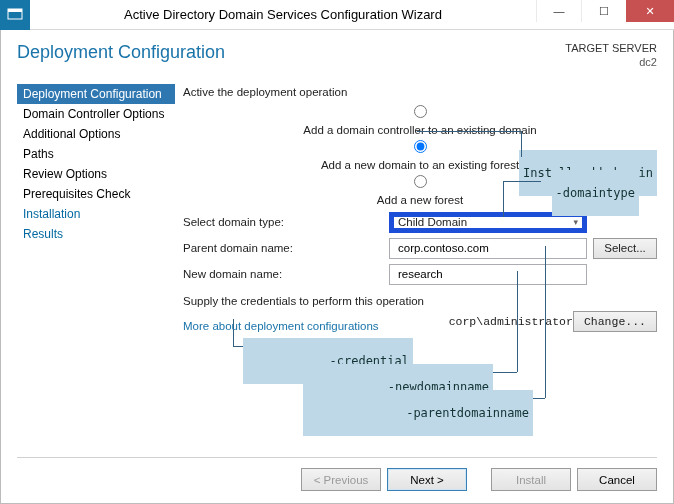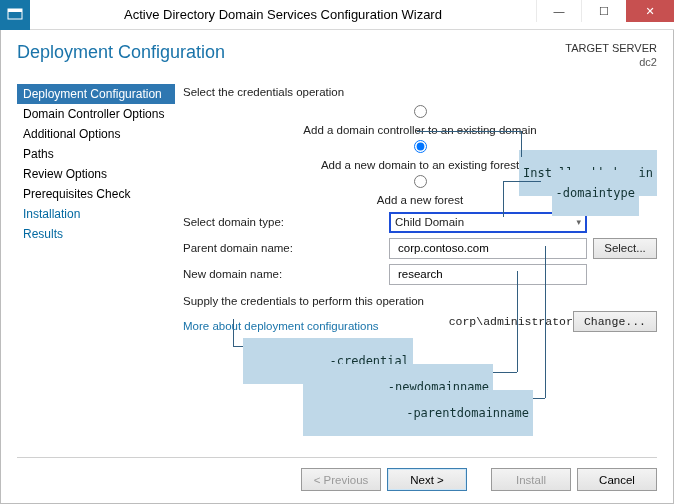--- a/index.html
+++ b/index.html
@@ -76,21 +76,21 @@
   .section-label { margin: 2px 0 6px 0; }
   .radio-row { display: flex; align-items: center; gap: 6px; margin: 2px 0; padding: 1px 0; flex-direction: column; }
   .radio-row input { margin: 0; }
   .form-row { display: flex; align-items: center; margin: 5px 0; gap: 6px; }
   .form-row .lbl { width: 200px; }
   .form-row .field {
     flex: 1; height: 21px; border: 1px solid #abadb3;
     padding: 1px 8px; font-size: 11.5px; background: #fff;
   }
   .form-row .combo {
-    flex: 1; height: 21px; border: 2px solid #1d4ed8;
+    flex: 1; height: 21px; border: 5px solid #1d4ed8;
     padding: 1px 4px; font-size: 11.5px; background: #fff;
     display: flex; align-items: center; justify-content: space-between;
   }
   .combo .arrow { font-size: 9px; color: #666; }
   .btn {
     height: 21px; min-width: 64px;
     border: 1px solid #9a9a9a; background: linear-gradient(#f3f3f3,#e3e3e3);
     font-size: 11.5px; padding: 0 10px; display: inline-flex;
     align-items: center; justify-content: center; cursor: pointer;
   }
@@ -156,21 +156,21 @@
       <div class="sidebar-item">Domain Controller  Options</div>
       <div class="sidebar-item">Additional Options</div>
       <div class="sidebar-item">Paths</div>
       <div class="sidebar-item">Review Options</div>
       <div class="sidebar-item">Prerequisites Check</div>
       <div class="sidebar-item disabled">Installation</div>
       <div class="sidebar-item disabled">Results</div>
     </div>
 
     <div class="main">
-      <div class="section-label">Select the credentials operation</div>
+      <div class="section-label">Active the deployment operation</div>
 
       <label class="radio-row">
         <input type="radio" name="op" style="">
         <span>Add a domain controller to an existing domain</span>
       </label>
       <label class="radio-row">
         <input type="radio" name="op" checked="" style="">
         <span>Add a new domain to an existing forest</span>
       </label>
       <label class="radio-row">

